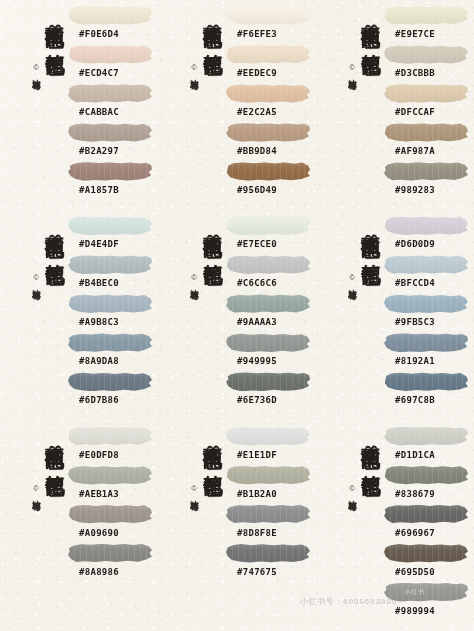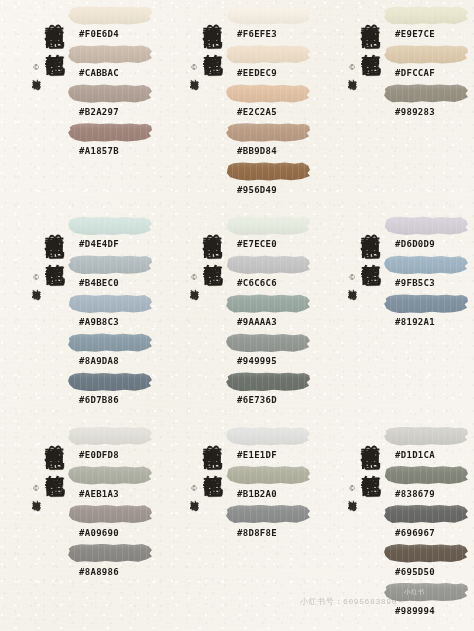--- a/index.html
+++ b/index.html
@@ -190,20 +190,24 @@
             <div class="sig-mark">©</div>
             <div class="sig-text">冰糖草莓</div>
           </div>
         </div>
         <div class="swatches">
           <div class="swatch-row">
             <div class="stroke" style="background-color: rgb(240, 230, 212); clip-path: polygon(2% 22%, 6% 10%, 13% 4%, 24% 1%, 38% 5%, 50% 2%, 63% 6%, 74% 2%, 85% 8%, 93% 4%, 99% 16%, 100% 38%, 96% 52%, 99% 70%, 92% 86%, 82% 94%, 70% 97%, 57% 92%, 44% 98%, 31% 95%, 19% 99%, 9% 90%, 3% 74%, 0% 50%, 3% 36%);"></div>
             <div class="hexcode">#F0E6D4</div>
           </div>
           <div class="swatch-row">
+            <div class="stroke" style="background-color: rgb(236, 212, 199); clip-path: polygon(3% 18%, 9% 6%, 20% 2%, 33% 7%, 46% 2%, 58% 8%, 70% 3%, 82% 9%, 91% 3%, 98% 20%, 100% 42%, 97% 58%, 100% 74%, 90% 90%, 78% 96%, 65% 91%, 52% 97%, 39% 93%, 26% 98%, 14% 92%, 5% 80%, 1% 58%, 2% 34%);"></div>
+            <div class="hexcode">#ECD4C7</div>
+          </div>
+          <div class="swatch-row">
             <div class="stroke" style="background-color: rgb(202, 187, 172); clip-path: polygon(1% 26%, 5% 12%, 15% 3%, 28% 6%, 41% 1%, 54% 7%, 66% 2%, 78% 7%, 88% 2%, 96% 14%, 100% 34%, 97% 50%, 100% 68%, 93% 84%, 84% 95%, 71% 90%, 58% 96%, 45% 91%, 33% 97%, 20% 93%, 10% 96%, 4% 82%, 0% 60%, 2% 40%);"></div>
             <div class="hexcode">#CABBAC</div>
           </div>
           <div class="swatch-row">
             <div class="stroke" style="background-color: rgb(178, 162, 151); clip-path: polygon(2% 20%, 8% 8%, 18% 2%, 30% 8%, 43% 3%, 56% 9%, 68% 4%, 80% 10%, 90% 5%, 97% 18%, 100% 40%, 96% 56%, 99% 72%, 91% 88%, 80% 97%, 67% 92%, 54% 98%, 41% 94%, 28% 99%, 16% 94%, 7% 86%, 2% 66%, 0% 44%);"></div>
             <div class="hexcode">#B2A297</div>
           </div>
           <div class="swatch-row">
             <div class="stroke" style="background-color: rgb(161, 133, 123); clip-path: polygon(2% 22%, 6% 10%, 13% 4%, 24% 1%, 38% 5%, 50% 2%, 63% 6%, 74% 2%, 85% 8%, 93% 4%, 99% 16%, 100% 38%, 96% 52%, 99% 70%, 92% 86%, 82% 94%, 70% 97%, 57% 92%, 44% 98%, 31% 95%, 19% 99%, 9% 90%, 3% 74%, 0% 50%, 3% 36%);"></div>
             <div class="hexcode">#A1857B</div>
@@ -248,24 +252,32 @@
             <div class="sig-mark">©</div>
             <div class="sig-text">冰糖草莓</div>
           </div>
         </div>
         <div class="swatches">
           <div class="swatch-row">
             <div class="stroke" style="background-color: rgb(233, 231, 206); clip-path: polygon(1% 26%, 5% 12%, 15% 3%, 28% 6%, 41% 1%, 54% 7%, 66% 2%, 78% 7%, 88% 2%, 96% 14%, 100% 34%, 97% 50%, 100% 68%, 93% 84%, 84% 95%, 71% 90%, 58% 96%, 45% 91%, 33% 97%, 20% 93%, 10% 96%, 4% 82%, 0% 60%, 2% 40%);"></div>
             <div class="hexcode">#E9E7CE</div>
           </div>
           <div class="swatch-row">
+            <div class="stroke" style="background-color: rgb(211, 203, 187); clip-path: polygon(2% 20%, 8% 8%, 18% 2%, 30% 8%, 43% 3%, 56% 9%, 68% 4%, 80% 10%, 90% 5%, 97% 18%, 100% 40%, 96% 56%, 99% 72%, 91% 88%, 80% 97%, 67% 92%, 54% 98%, 41% 94%, 28% 99%, 16% 94%, 7% 86%, 2% 66%, 0% 44%);"></div>
+            <div class="hexcode">#D3CBBB</div>
+          </div>
+          <div class="swatch-row">
             <div class="stroke" style="background-color: rgb(223, 204, 175); clip-path: polygon(2% 22%, 6% 10%, 13% 4%, 24% 1%, 38% 5%, 50% 2%, 63% 6%, 74% 2%, 85% 8%, 93% 4%, 99% 16%, 100% 38%, 96% 52%, 99% 70%, 92% 86%, 82% 94%, 70% 97%, 57% 92%, 44% 98%, 31% 95%, 19% 99%, 9% 90%, 3% 74%, 0% 50%, 3% 36%);"></div>
             <div class="hexcode">#DFCCAF</div>
           </div>
           <div class="swatch-row">
+            <div class="stroke" style="background-color: rgb(175, 152, 122); clip-path: polygon(3% 18%, 9% 6%, 20% 2%, 33% 7%, 46% 2%, 58% 8%, 70% 3%, 82% 9%, 91% 3%, 98% 20%, 100% 42%, 97% 58%, 100% 74%, 90% 90%, 78% 96%, 65% 91%, 52% 97%, 39% 93%, 26% 98%, 14% 92%, 5% 80%, 1% 58%, 2% 34%);"></div>
+            <div class="hexcode">#AF987A</div>
+          </div>
+          <div class="swatch-row">
             <div class="stroke" style="background-color: rgb(152, 146, 131); clip-path: polygon(1% 26%, 5% 12%, 15% 3%, 28% 6%, 41% 1%, 54% 7%, 66% 2%, 78% 7%, 88% 2%, 96% 14%, 100% 34%, 97% 50%, 100% 68%, 93% 84%, 84% 95%, 71% 90%, 58% 96%, 45% 91%, 33% 97%, 20% 93%, 10% 96%, 4% 82%, 0% 60%, 2% 40%);"></div>
             <div class="hexcode">#989283</div>
           </div>
         </div>
       </div>
       <div class="panel">
         <div class="title-block">
           <div class="title-main">插画配色∞笔记配色</div>
           <div class="sig-wrap">
             <div class="sig-mark">©</div>
@@ -333,27 +345,35 @@
             <div class="sig-mark">©</div>
             <div class="sig-text">冰糖草莓</div>
           </div>
         </div>
         <div class="swatches">
           <div class="swatch-row">
             <div class="stroke" style="background-color: rgb(214, 208, 217); clip-path: polygon(3% 18%, 9% 6%, 20% 2%, 33% 7%, 46% 2%, 58% 8%, 70% 3%, 82% 9%, 91% 3%, 98% 20%, 100% 42%, 97% 58%, 100% 74%, 90% 90%, 78% 96%, 65% 91%, 52% 97%, 39% 93%, 26% 98%, 14% 92%, 5% 80%, 1% 58%, 2% 34%);"></div>
             <div class="hexcode">#D6D0D9</div>
           </div>
           <div class="swatch-row">
+            <div class="stroke" style="background-color: rgb(191, 204, 212); clip-path: polygon(1% 26%, 5% 12%, 15% 3%, 28% 6%, 41% 1%, 54% 7%, 66% 2%, 78% 7%, 88% 2%, 96% 14%, 100% 34%, 97% 50%, 100% 68%, 93% 84%, 84% 95%, 71% 90%, 58% 96%, 45% 91%, 33% 97%, 20% 93%, 10% 96%, 4% 82%, 0% 60%, 2% 40%);"></div>
+            <div class="hexcode">#BFCCD4</div>
+          </div>
+          <div class="swatch-row">
             <div class="stroke" style="background-color: rgb(159, 181, 195); clip-path: polygon(2% 20%, 8% 8%, 18% 2%, 30% 8%, 43% 3%, 56% 9%, 68% 4%, 80% 10%, 90% 5%, 97% 18%, 100% 40%, 96% 56%, 99% 72%, 91% 88%, 80% 97%, 67% 92%, 54% 98%, 41% 94%, 28% 99%, 16% 94%, 7% 86%, 2% 66%, 0% 44%);"></div>
             <div class="hexcode">#9FB5C3</div>
           </div>
           <div class="swatch-row">
             <div class="stroke" style="background-color: rgb(129, 146, 161); clip-path: polygon(2% 22%, 6% 10%, 13% 4%, 24% 1%, 38% 5%, 50% 2%, 63% 6%, 74% 2%, 85% 8%, 93% 4%, 99% 16%, 100% 38%, 96% 52%, 99% 70%, 92% 86%, 82% 94%, 70% 97%, 57% 92%, 44% 98%, 31% 95%, 19% 99%, 9% 90%, 3% 74%, 0% 50%, 3% 36%);"></div>
             <div class="hexcode">#8192A1</div>
           </div>
+          <div class="swatch-row">
+            <div class="stroke" style="background-color: rgb(105, 124, 139); clip-path: polygon(3% 18%, 9% 6%, 20% 2%, 33% 7%, 46% 2%, 58% 8%, 70% 3%, 82% 9%, 91% 3%, 98% 20%, 100% 42%, 97% 58%, 100% 74%, 90% 90%, 78% 96%, 65% 91%, 52% 97%, 39% 93%, 26% 98%, 14% 92%, 5% 80%, 1% 58%, 2% 34%);"></div>
+            <div class="hexcode">#697C8B</div>
+          </div>
         </div>
       </div>
       <div class="panel">
         <div class="title-block">
           <div class="title-main">插画配色∞笔记配色</div>
           <div class="sig-wrap">
             <div class="sig-mark">©</div>
             <div class="sig-text">冰糖草莓</div>
           </div>
         </div>
@@ -389,20 +409,24 @@
             <div class="stroke" style="background-color: rgb(225, 225, 223); clip-path: polygon(2% 20%, 8% 8%, 18% 2%, 30% 8%, 43% 3%, 56% 9%, 68% 4%, 80% 10%, 90% 5%, 97% 18%, 100% 40%, 96% 56%, 99% 72%, 91% 88%, 80% 97%, 67% 92%, 54% 98%, 41% 94%, 28% 99%, 16% 94%, 7% 86%, 2% 66%, 0% 44%);"></div>
             <div class="hexcode">#E1E1DF</div>
           </div>
           <div class="swatch-row">
             <div class="stroke" style="background-color: rgb(177, 178, 160); clip-path: polygon(3% 18%, 9% 6%, 20% 2%, 33% 7%, 46% 2%, 58% 8%, 70% 3%, 82% 9%, 91% 3%, 98% 20%, 100% 42%, 97% 58%, 100% 74%, 90% 90%, 78% 96%, 65% 91%, 52% 97%, 39% 93%, 26% 98%, 14% 92%, 5% 80%, 1% 58%, 2% 34%);"></div>
             <div class="hexcode">#B1B2A0</div>
           </div>
           <div class="swatch-row">
             <div class="stroke" style="background-color: rgb(141, 143, 142); clip-path: polygon(1% 26%, 5% 12%, 15% 3%, 28% 6%, 41% 1%, 54% 7%, 66% 2%, 78% 7%, 88% 2%, 96% 14%, 100% 34%, 97% 50%, 100% 68%, 93% 84%, 84% 95%, 71% 90%, 58% 96%, 45% 91%, 33% 97%, 20% 93%, 10% 96%, 4% 82%, 0% 60%, 2% 40%);"></div>
             <div class="hexcode">#8D8F8E</div>
+          </div>
+          <div class="swatch-row">
+            <div class="stroke" style="background-color: rgb(116, 118, 117); clip-path: polygon(2% 20%, 8% 8%, 18% 2%, 30% 8%, 43% 3%, 56% 9%, 68% 4%, 80% 10%, 90% 5%, 97% 18%, 100% 40%, 96% 56%, 99% 72%, 91% 88%, 80% 97%, 67% 92%, 54% 98%, 41% 94%, 28% 99%, 16% 94%, 7% 86%, 2% 66%, 0% 44%);"></div>
+            <div class="hexcode">#747675</div>
           </div>
         </div>
       </div>
       <div class="panel">
         <div class="title-block">
           <div class="title-main">插画配色∞笔记配色</div>
           <div class="sig-wrap">
             <div class="sig-mark">©</div>
             <div class="sig-text">冰糖草莓</div>
           </div>

